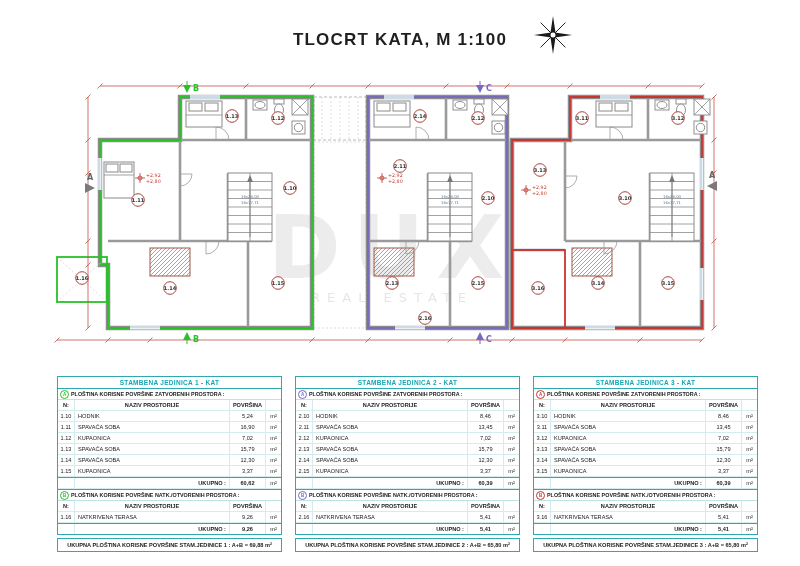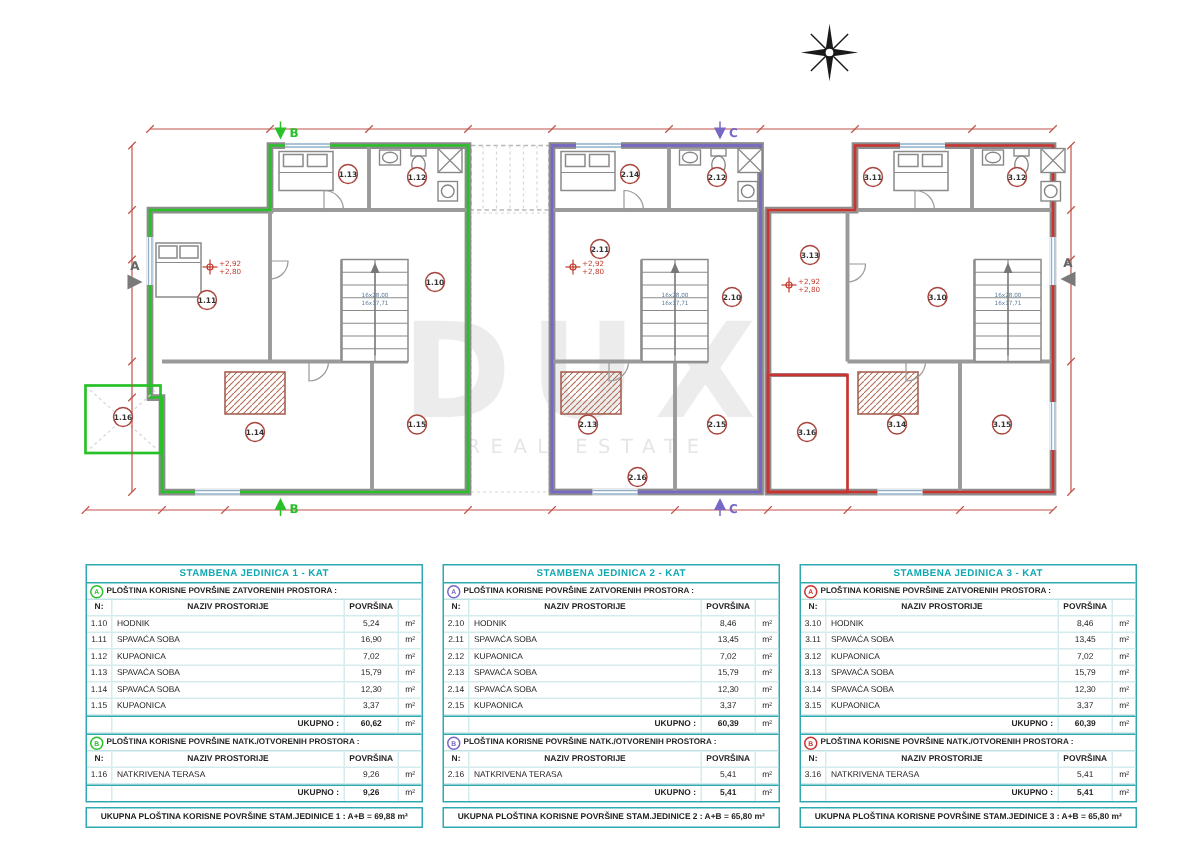--- a/index.html
+++ b/index.html
@@ -63,20 +63,21 @@
   .t-total .c-area{font-weight:bold;}
   .unit-table>div:last-child{border-bottom:none;}
   .table-footer{margin-top:3px;border:1px solid #2fa9af;height:12px;line-height:12px;
                 text-align:center;font-size:5.6px;font-weight:bold;color:#222;background:#fff;}
 </style>
 </head>
 <body>
 
 <div class="sheet">
 
+  <div class="title">TLOCRT KATA, M 1:100</div>
 
   <svg class="compass" viewBox="0 0 44 44">
     <line x1="9" y1="9" x2="35" y2="35" stroke="#1a1a1a" stroke-width="1"></line>
     <line x1="35" y1="9" x2="9" y2="35" stroke="#1a1a1a" stroke-width="1"></line>
     <polygon points="22,2 25,22 22,42 19,22" fill="#1a1a1a"></polygon>
     <polygon points="2,22 22,19 42,22 22,25" fill="#1a1a1a"></polygon>
     <circle cx="22" cy="22" r="3.2" fill="#fff" stroke="#1a1a1a" stroke-width="1"></circle>
   </svg>
 
   <svg class="plan" viewBox="0 0 800 272">

